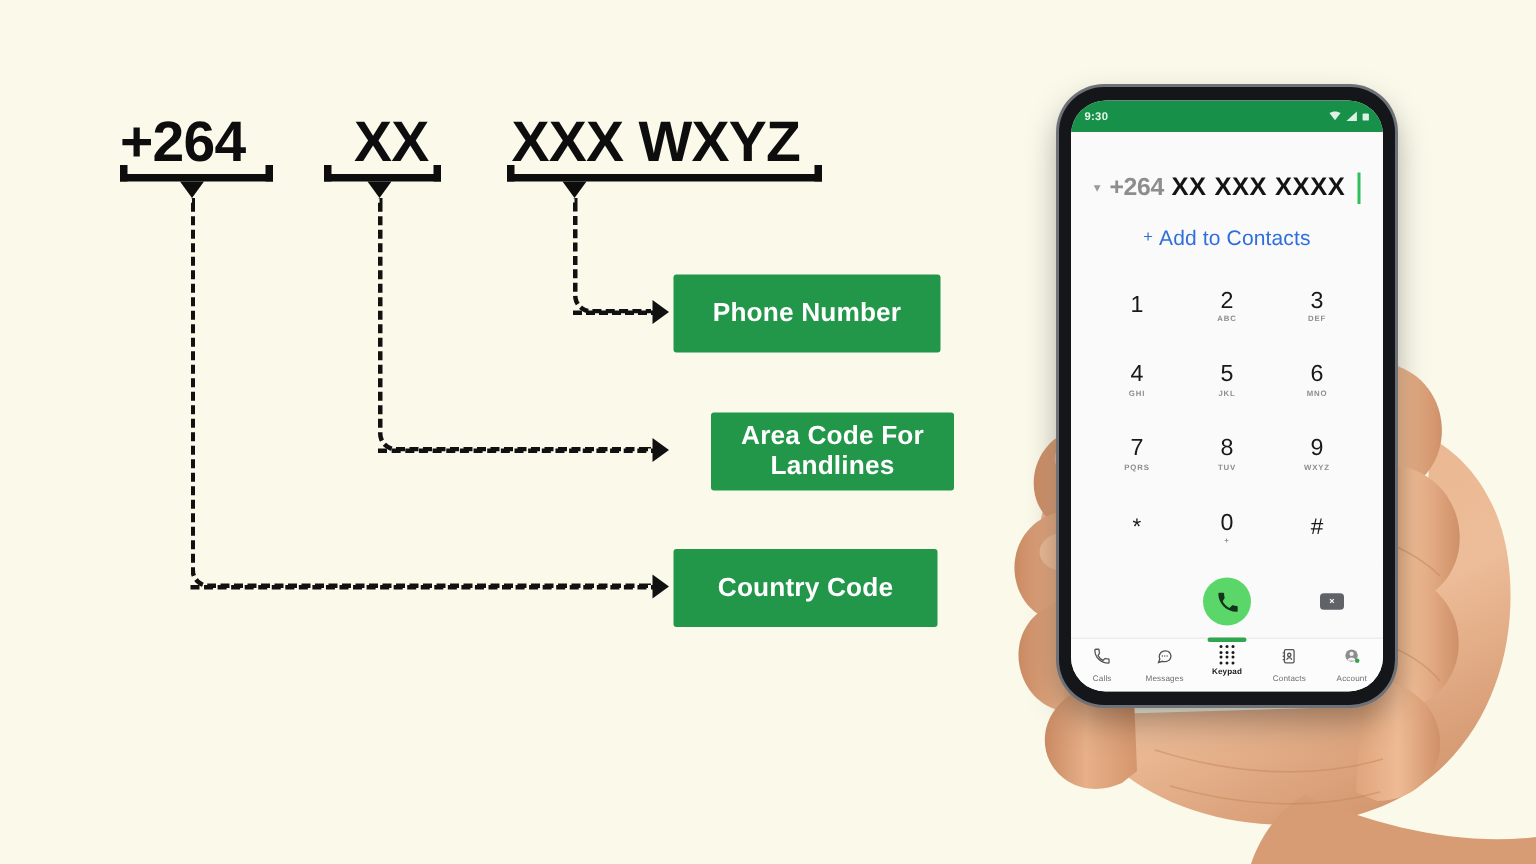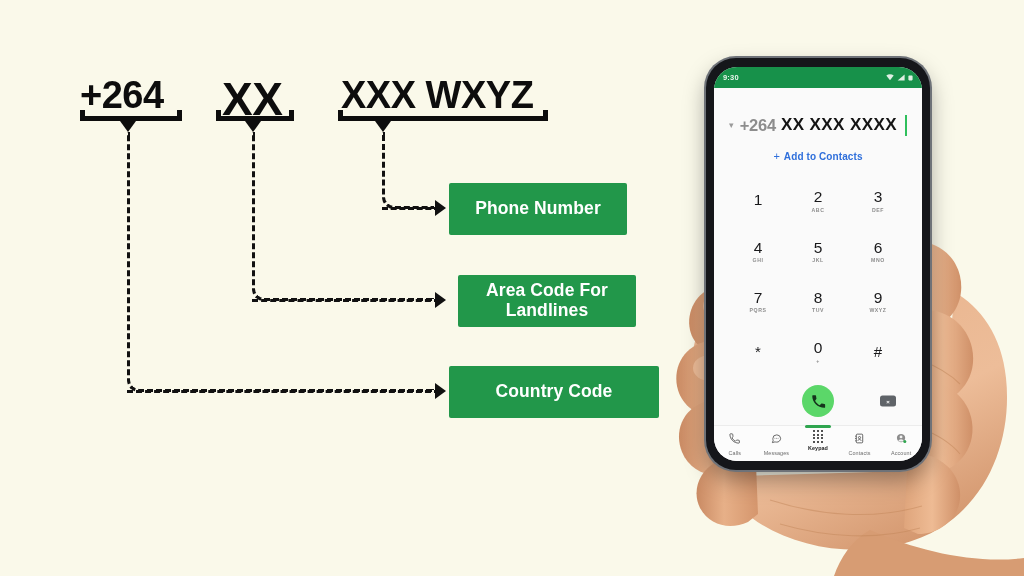--- a/index.html
+++ b/index.html
@@ -125,21 +125,21 @@
   .num { color: #141414; font-size: 17px; font-weight: 700; letter-spacing: .4px; }
   .caret { width: 2px; height: 21px; background: #2fbf5c; margin-left: 3px; }
 
   .addrow {
     flex: 0 0 auto;
     display: flex; align-items: center; justify-content: center; gap: 4px;
     background: #fafafa;
     padding-bottom: 8px;
   }
   .addrow .plus { color: #2f6fdb; font-size: 11px; font-weight: 400; }
-  .addrow .txt  { color: #2f6fdb; font-size: 10px; font-weight: 700; letter-spacing: .1px; }
+  .addrow .txt  { color: #2f6fdb; font-size: 14px; font-weight: 400; letter-spacing: .1px; }
 
   .dialpad {
     flex: 1 1 auto;
     background: #fafafa;
     display: grid;
     grid-template-columns: repeat(3, 1fr);
     grid-auto-rows: 1fr;
     align-content: start;
     padding: 6px 14px 0 14px;
   }
@@ -201,21 +201,21 @@
 
 <div id="stage">
 
   <div class="seg">
     <div class="seg-label" style="left:80px; top:76px; font-size:38px;">+264</div>
     <div class="bracket" style="left:80px; top:110px; width:102px;"></div>
     <div class="tri-down" style="left:120px; top:121px;"></div>
   </div>
 
   <div class="seg">
-    <div class="seg-label" style="left:222px; top:76px; font-size:46px;">XX</div>
+    <div class="seg-label" style="left:236px; top:76px; font-size:38px;">XX</div>
     <div class="bracket" style="left:216px; top:110px; width:78px;"></div>
     <div class="tri-down" style="left:245px; top:121px;"></div>
   </div>
 
   <div class="seg">
     <div class="seg-label" style="left:341px; top:76px; font-size:38px;">XXX WXYZ</div>
     <div class="bracket" style="left:338px; top:110px; width:210px;"></div>
     <div class="tri-down" style="left:375px; top:121px;"></div>
   </div>
 
@@ -227,24 +227,24 @@
   <div class="dline-h" style="left:252px; top:299px; width:188px;"></div>
   <div class="tri-right" style="left:435px; top:292px;"></div>
 
   <div class="elbow" style="left:127px; top:132px; width:307px; height:260px;"></div>
   <div class="dline-h" style="left:127px; top:390px; width:313px;"></div>
   <div class="tri-right" style="left:435px; top:383px;"></div>
 
   <div class="pill" style="left:449px; top:183px; width:178px; height:52px;">
     <span>Phone Number</span>
   </div>
-  <div class="pill" style="left:458px; top:275px; width:178px; height:52px;justify-content:center;">
+  <div class="pill" style="left:474px; top:275px; width:162px; height:52px;justify-content:center;">
     <span>Area Code For Landlines</span>
   </div>
-  <div class="pill" style="left:449px; top:366px; width:210px; height:52px;">
+  <div class="pill" style="left:449px; top:366px; width:176px; height:52px;">
     <span>Country Code</span>
   </div>
 
   <svg id="hand" viewBox="0 0 404 546">
     <defs>
       <linearGradient id="skinL" x1="0" y1="0" x2="1" y2="0">
         <stop offset="0" stop-color="#c98a63"></stop>
         <stop offset="0.45" stop-color="#e7b088"></stop>
         <stop offset="1" stop-color="#d5966d"></stop>
       </linearGradient>

